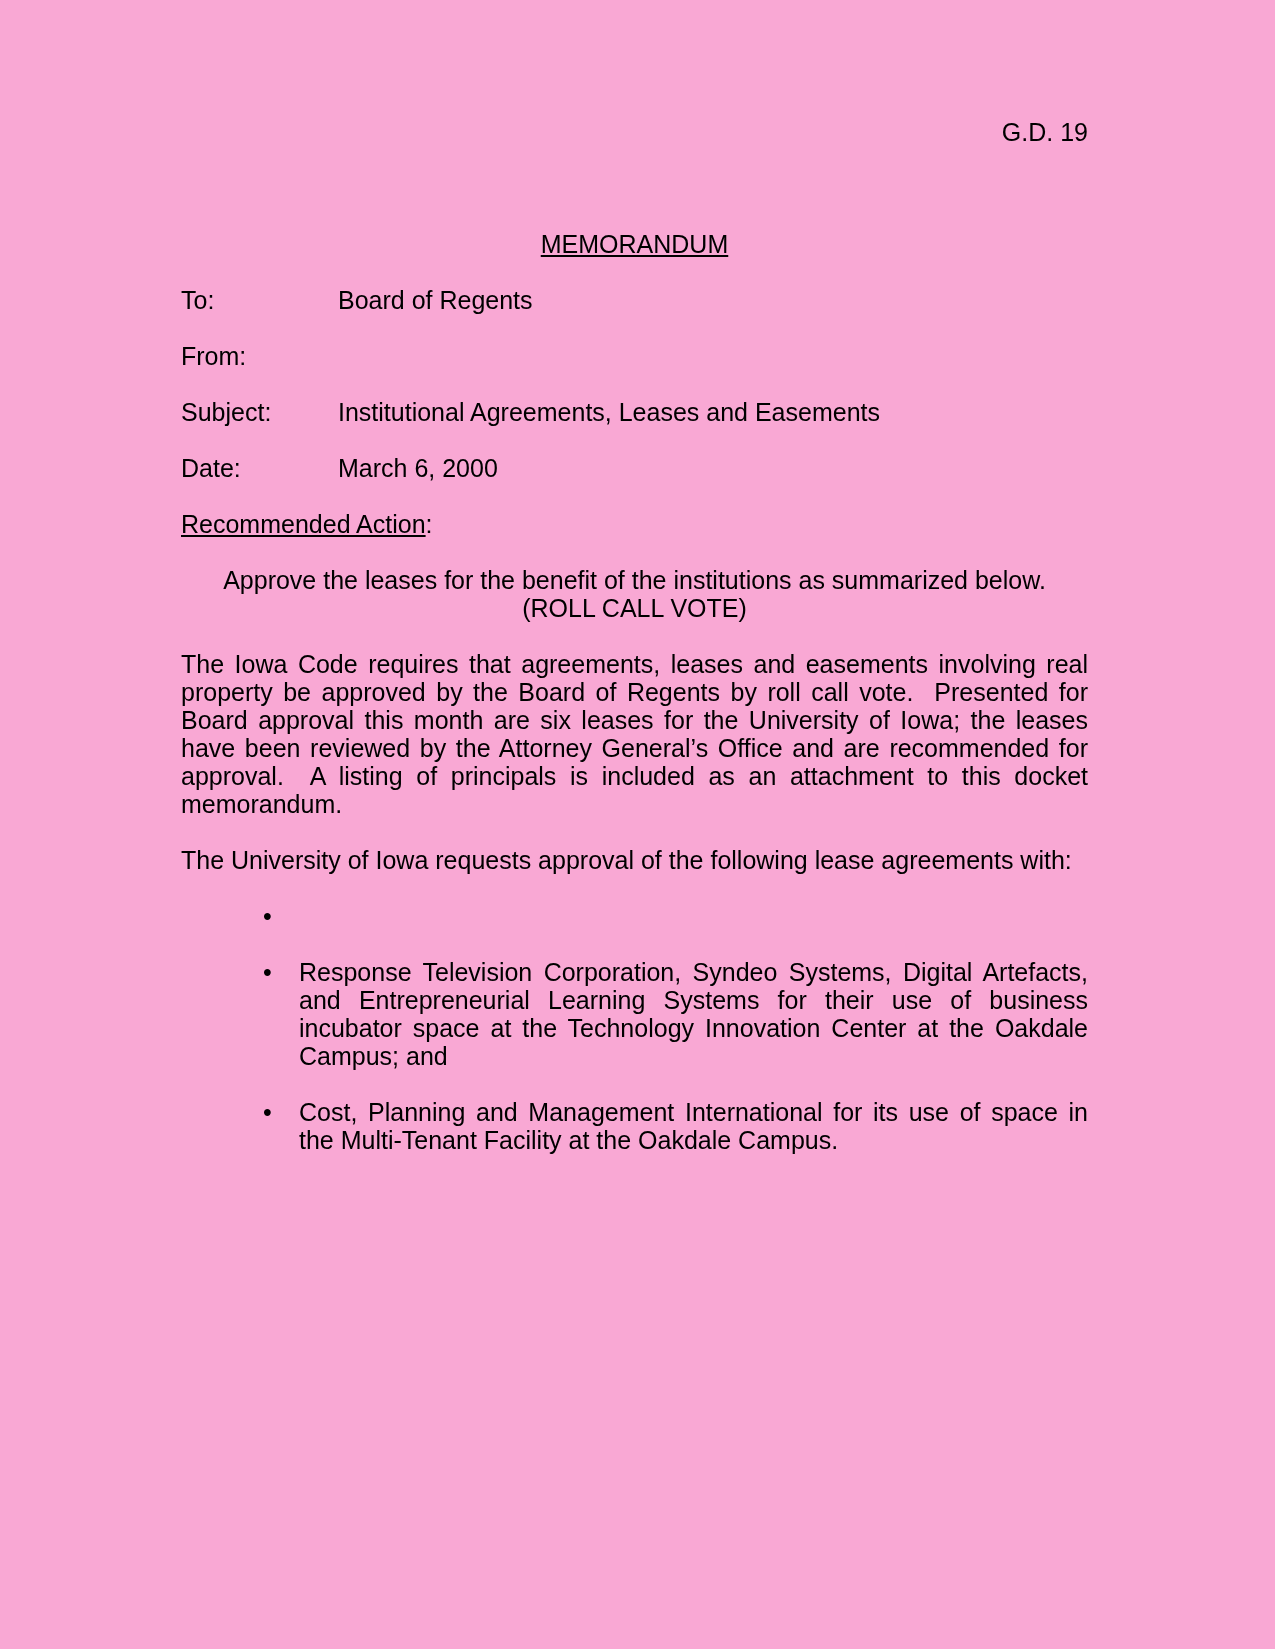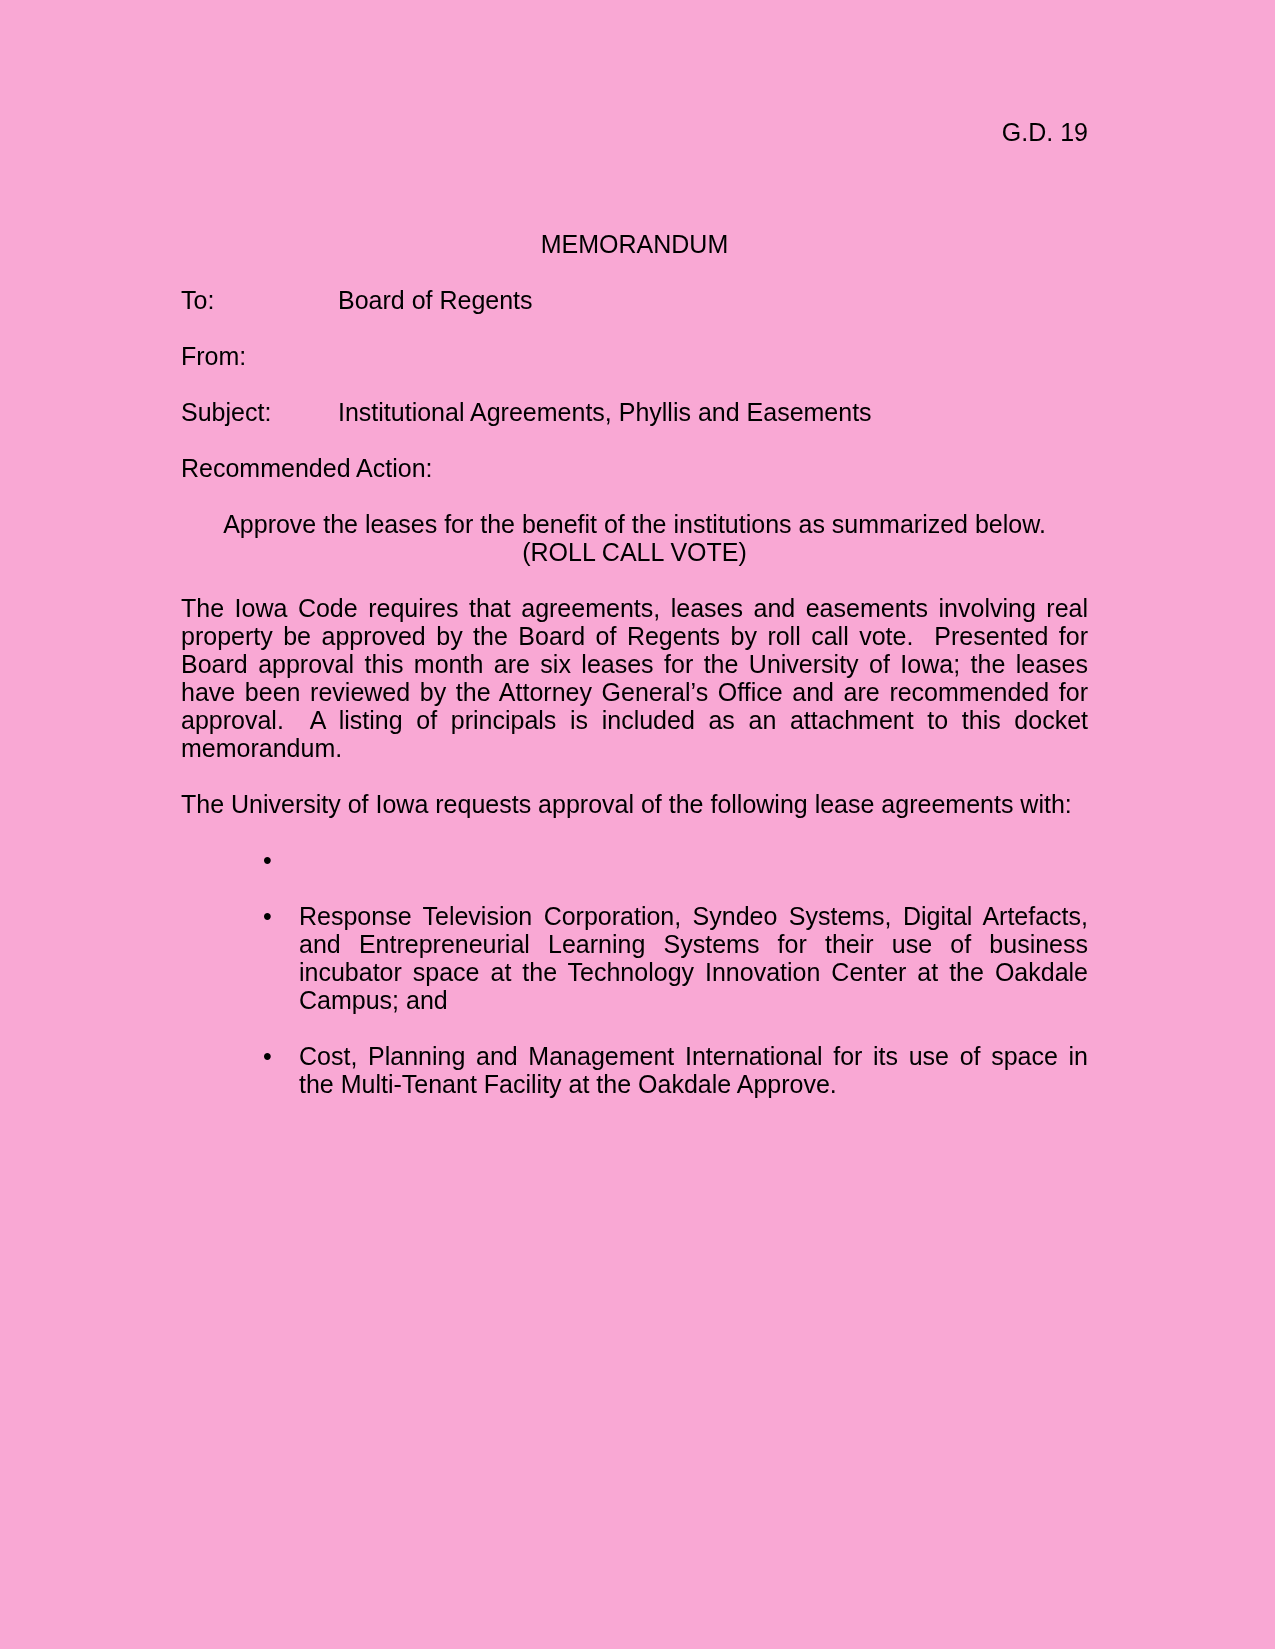--- a/index.html
+++ b/index.html
@@ -21,20 +21,21 @@
     overflow: hidden;
   }
   .doc-number {
     text-align: right;
   }
   .doc-title {
     text-align: center;
     margin-top: 84px;
   }
   .underline {
+    text-decoration: underline;
     text-align: right;
   }
   .meta-row {
     display: flex;
     margin-top: 28px;
   }
   .meta-label {
     width: 157px;
     flex: 0 0 157px;
   }
@@ -86,21 +87,25 @@
   <div class="meta">
     <div class="meta-row">
       <div class="meta-label">To:</div>
       <div class="meta-value">Board of Regents</div>
     </div>
     <div class="meta-row">
       <div class="meta-label">From:</div>
     </div>
     <div class="meta-row">
       <div class="meta-label">Subject:</div>
-      <div class="meta-value">Institutional Agreements, Phyllis and Easements</div>
+      <div class="meta-value">Institutional Agreements, Leases and Easements</div>
+    </div>
+    <div class="meta-row">
+      <div class="meta-label">Date:</div>
+      <div class="meta-value">March 6, 2000</div>
     </div>
   </div>
 
   <div class="section-heading">
     <span class="underline">Recommended Action</span><span>:</span>
   </div>
 
   <div class="para">
     <div>Approve the leases for the benefit of the institutions as summarized below.</div>
     <div>(ROLL CALL VOTE)</div>
@@ -114,17 +119,17 @@
   <ul class="bullets">
     <li class="bullet-item">
       <span class="bullet-marker">•</span>
     </li>
     <li class="bullet-item">
       <span class="bullet-marker">•</span>
       <span class="bullet-text">Response Television Corporation, Syndeo Systems, Digital Artefacts, and Entrepreneurial Learning Systems for their use of business incubator space at the Technology Innovation Center at the Oakdale Campus; and</span>
     </li>
     <li class="bullet-item">
       <span class="bullet-marker">•</span>
-      <span class="bullet-text">Cost, Planning and Management International for its use of space in the Multi-Tenant Facility at the Oakdale Approve.</span>
+      <span class="bullet-text">Cost, Planning and Management International for its use of space in the Multi-Tenant Facility at the Oakdale Campus.</span>
     </li>
   </ul>
 
 </div>
 
 </body></html>

